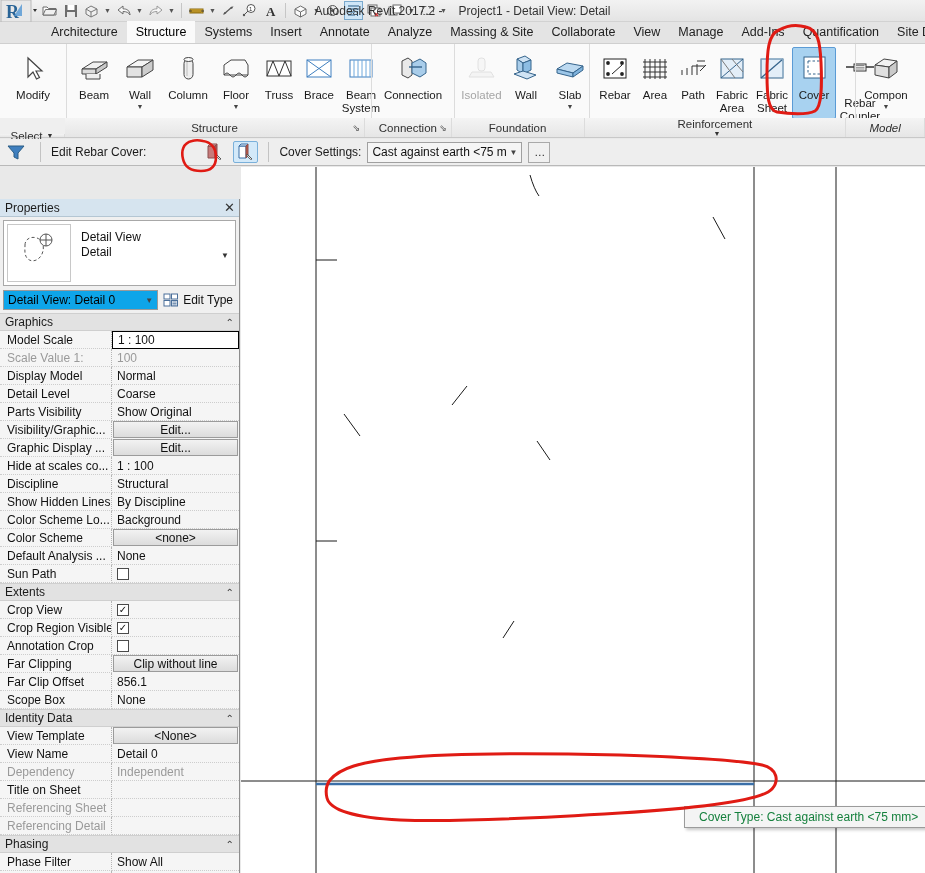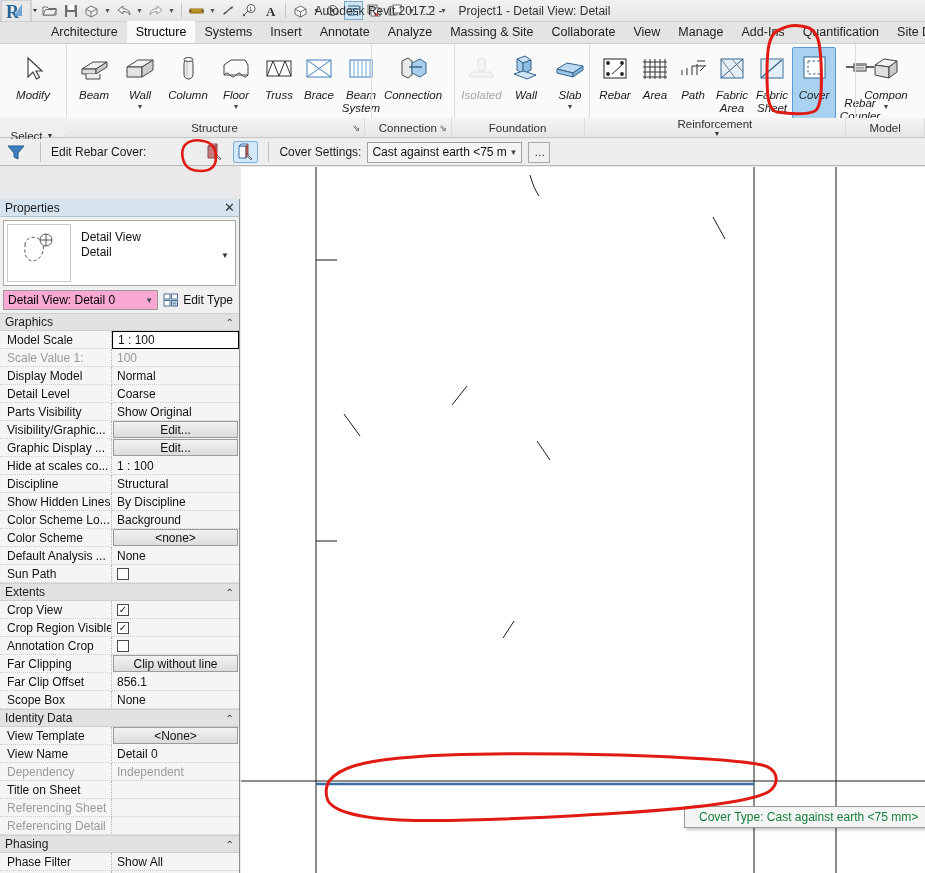--- a/index.html
+++ b/index.html
@@ -50,21 +50,21 @@
   .tab.active { background: #fafafa; color: #000; }
 
   
   .ribbon {
     position: absolute; left: 0; top: 44px; width: 925px; height: 94px;
     background: #fafafa; border-bottom: 1px solid #c8c8c8;
     display: flex; align-items: stretch;
   }
   .panel { display: flex; align-items: stretch; position: relative; }
   .panel + .panel { border-left: 1px solid #dcdcdc; }
-  .panel-items { display: flex; align-items: flex-start; padding: 3px 4px 0 4px; font-style: italic; }
+  .panel-items { display: flex; align-items: flex-start; padding: 3px 4px 0 4px; }
 
   .bigbtn {
     width: 46px; min-height: 72px; display: flex; flex-direction: column;
     align-items: center; padding-top: 3px; cursor: default; border: 1px solid transparent;
     border-radius: 2px;
   }
   .bigbtn.selected { background: #a8d2f0; border-color: #5b9bd5; }
   .bigbtn.disabled .lbl { color: #a5a5a5; }
   .bigbtn .ico { height: 36px; display: flex; align-items: center; justify-content: center; }
   .bigbtn .lbl {
@@ -130,21 +130,21 @@
   .typeselector {
     margin: 3px 3px 0 3px; background: #fff; border: 1px solid #a8a8a8;
     height: 66px; display: flex; align-items: stretch; padding: 3px;
   }
   .ts-thumb { width: 64px; border: 1px solid #c8c8c8; display:flex; align-items:center; justify-content:center; }
   .ts-text { flex: 1; padding: 6px 0 0 10px; font-size: 12px; line-height: 15px; color: #111; }
   .ts-caret { width: 14px; display: flex; align-items: flex-end; justify-content: center;
               padding-bottom: 22px; font-size: 8px; color: #333; }
   .ts-row2 { display: flex; align-items: center; margin: 4px 3px 3px 3px; gap: 5px; }
   .ts-combo {
-    flex: 1; height: 20px; border: 1px solid #9a9a9a; background: #f9a8d4;
+    flex: 1; height: 20px; border: 1px solid #9a9a9a; background: #0ea5e9;
     display: flex; align-items: center; justify-content: space-between;
     padding: 0 4px; font-size: 12px;
   }
   .ts-combo .cc { font-size: 8px; color: #444; }
   .edittype { display: flex; align-items: center; gap: 4px; font-size: 12px; color: #111; padding-right: 3px; }
 
   .proptable { flex: 1; overflow: hidden; background: #f5f5f5; }
   .grp {
     height: 18px; background: #e2e2e2; border-top: 1px solid #cfcfcf; border-bottom: 1px solid #cfcfcf;
     display: flex; align-items: center; justify-content: space-between;
@@ -572,21 +572,21 @@
         <span>Connection</span>
         <span class="dialog-launcher">⇘</span>
       </div>
       <div class="ptitle" style="width: 135px;">
         <span>Foundation</span>
       </div>
       <div class="ptitle" style="width: 266px; flex-direction: column;">
         <span>Reinforcement</span>
         <span class="pcaret">▼</span>
       </div>
-      <div class="ptitle" style="width: 80px;">
+      <div class="ptitle" style="width: 80px; font-style: italic;">
         <span>Model</span>
       </div>
     </div>
 
   <div class="optionsbar">
     <div class="filter-ico">
       <svg width="20" height="17" viewBox="0 0 20 17">
           <path d="M2 2 H18 L12 9 V15 L8 13 V9 Z" fill="#3f7fbf" stroke="#2a5d85"></path>
         </svg>
     </div>

